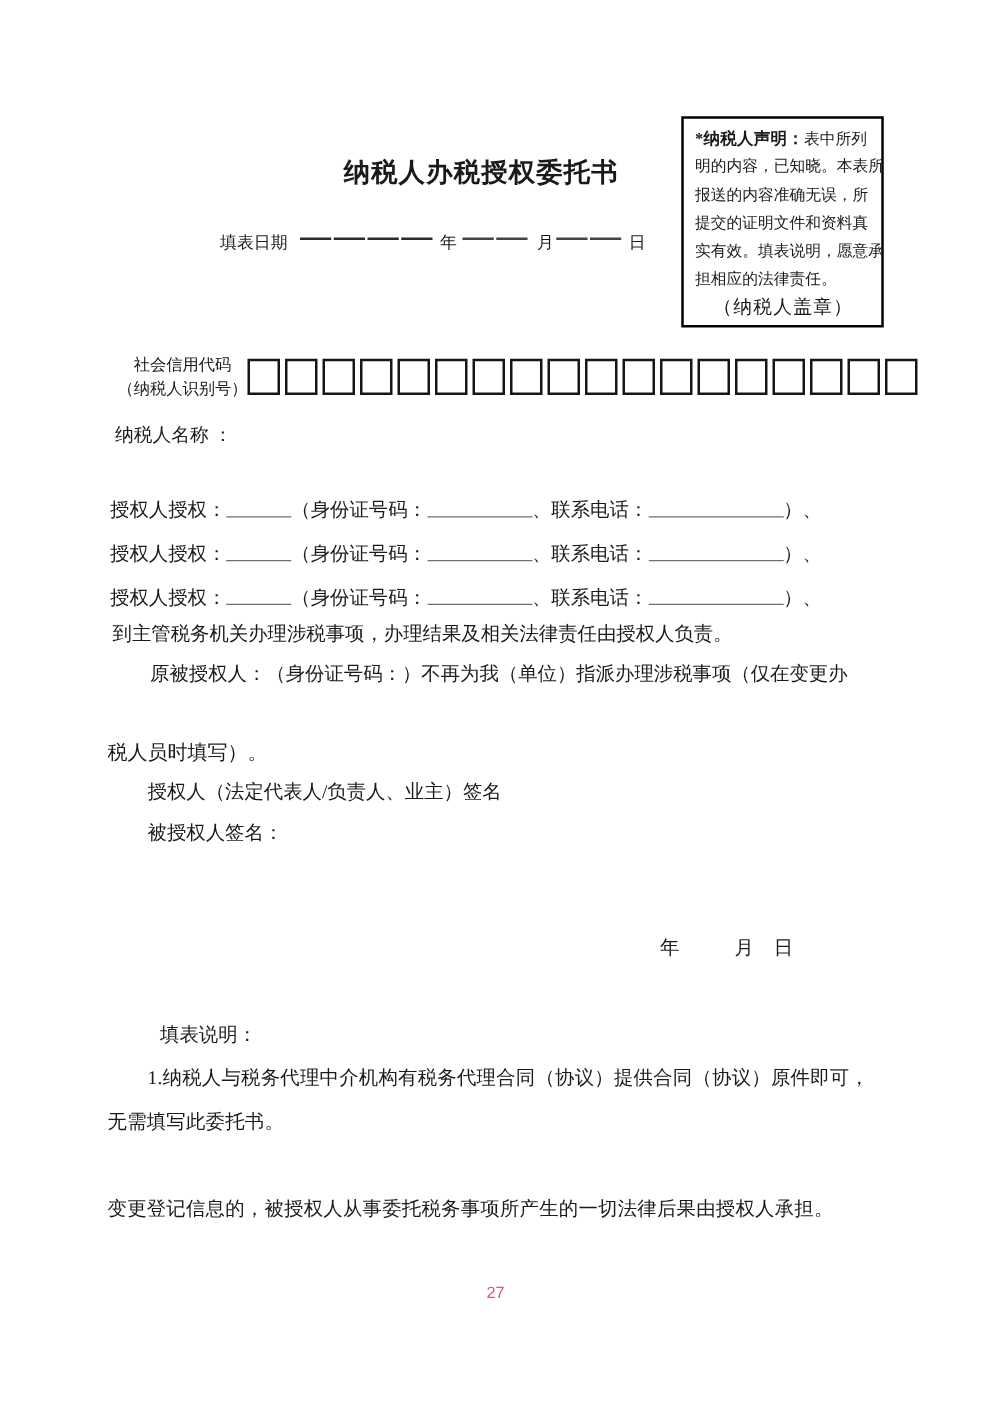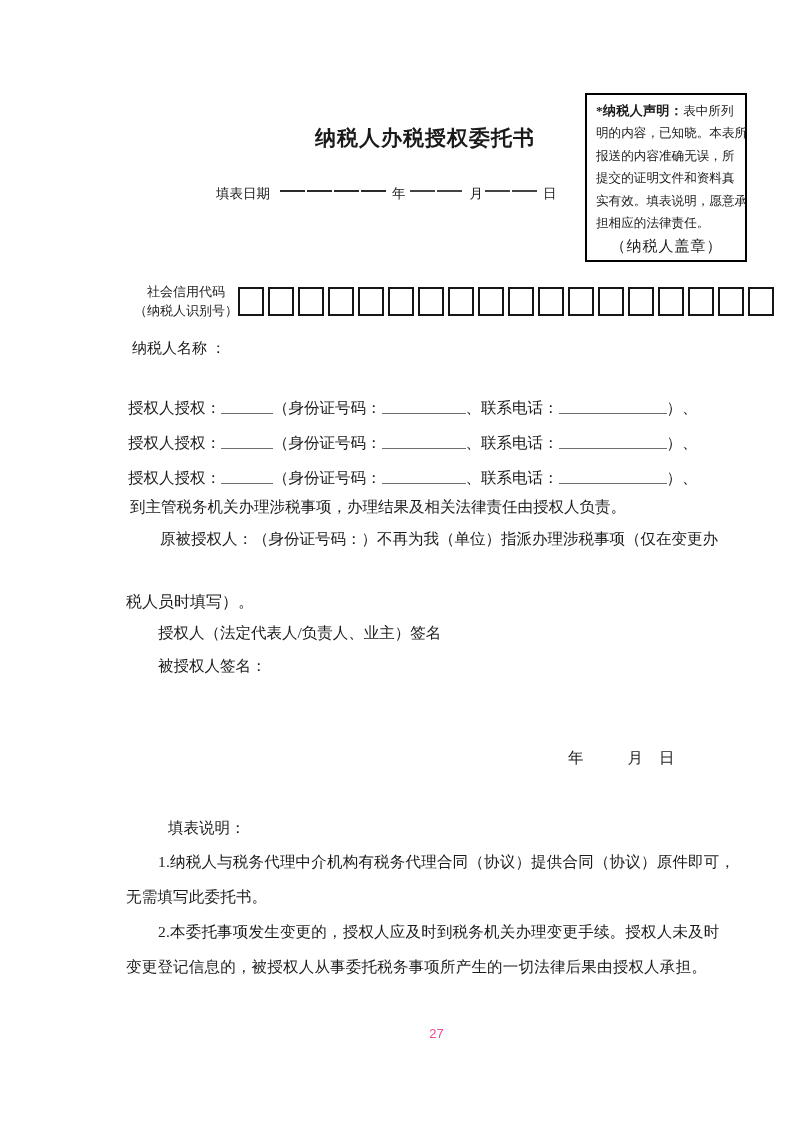--- a/index.html
+++ b/index.html
@@ -6,21 +6,21 @@
   html,body { background:#ffffff; }
   .page {
     position:relative;
     width:793px; height:1122px;
     margin:0 auto;
     background:#ffffff;
     color:#1a1a1a;
     font-family:"Liberation Serif","DejaVu Serif",serif;
     overflow:hidden;
   }
-  .abs { position:absolute; white-space:nowrap;margin-left:40px; }
+  .abs { position:absolute; white-space:nowrap; }
 
   
   .doc-title {
     top:124px; left:0; width:770px;
     text-align:center;
     font-size:21px; font-weight:bold; letter-spacing:1px;
   }
 
   
   .date-line {
@@ -199,18 +199,17 @@
   <div class="abs sign-l1">授权人（法定代表人/负责人、业主）签名</div>
   <div class="abs sign-l2">被授权人签名：</div>
 
   <div class="abs ymd-line">
     <span class="y">年</span><span class="m">月</span><span>日</span>
   </div>
 
   <div class="abs notes-title">填表说明：</div>
   <div class="abs note-l n1a">1.纳税人与税务代理中介机构有税务代理合同（协议）提供合同（协议）原件即可，</div>
   <div class="abs note-l n1b">无需填写此委托书。</div>
-  <div class="abs note-l n2a">2.本委托事项发生变更的，授权人应及时到税务机关办理变更手续。授权人未及时</div>
   <div class="abs note-l n2b">变更登记信息的，被授权人从事委托税务事项所产生的一切法律后果由授权人承担。</div>
 
   <div class="abs page-number">27</div>
 
 </div>
 
 </body></html>

